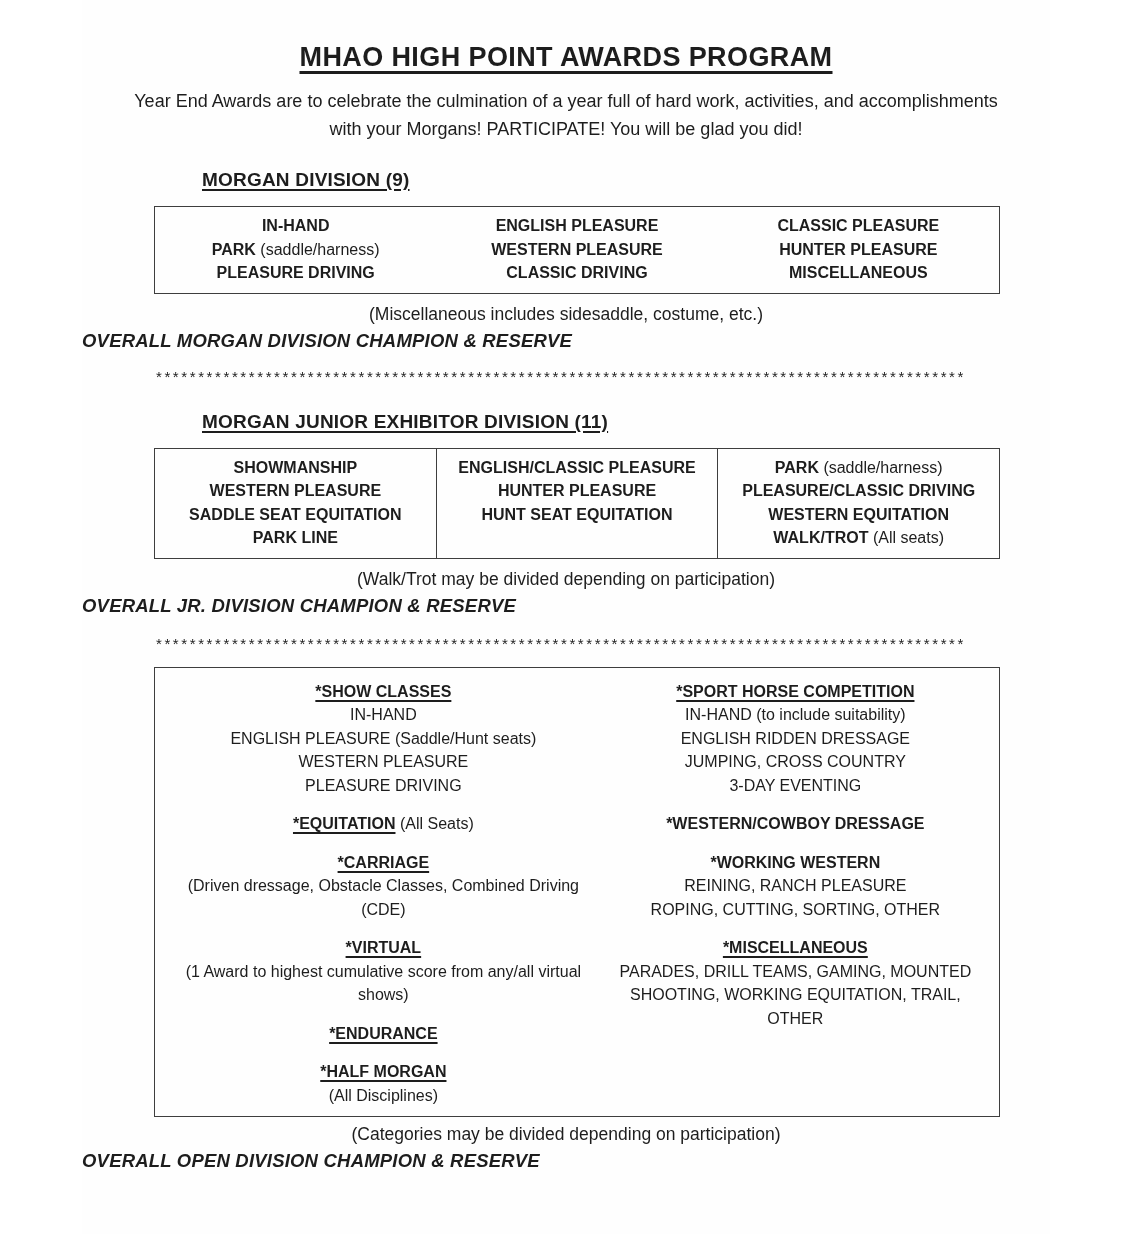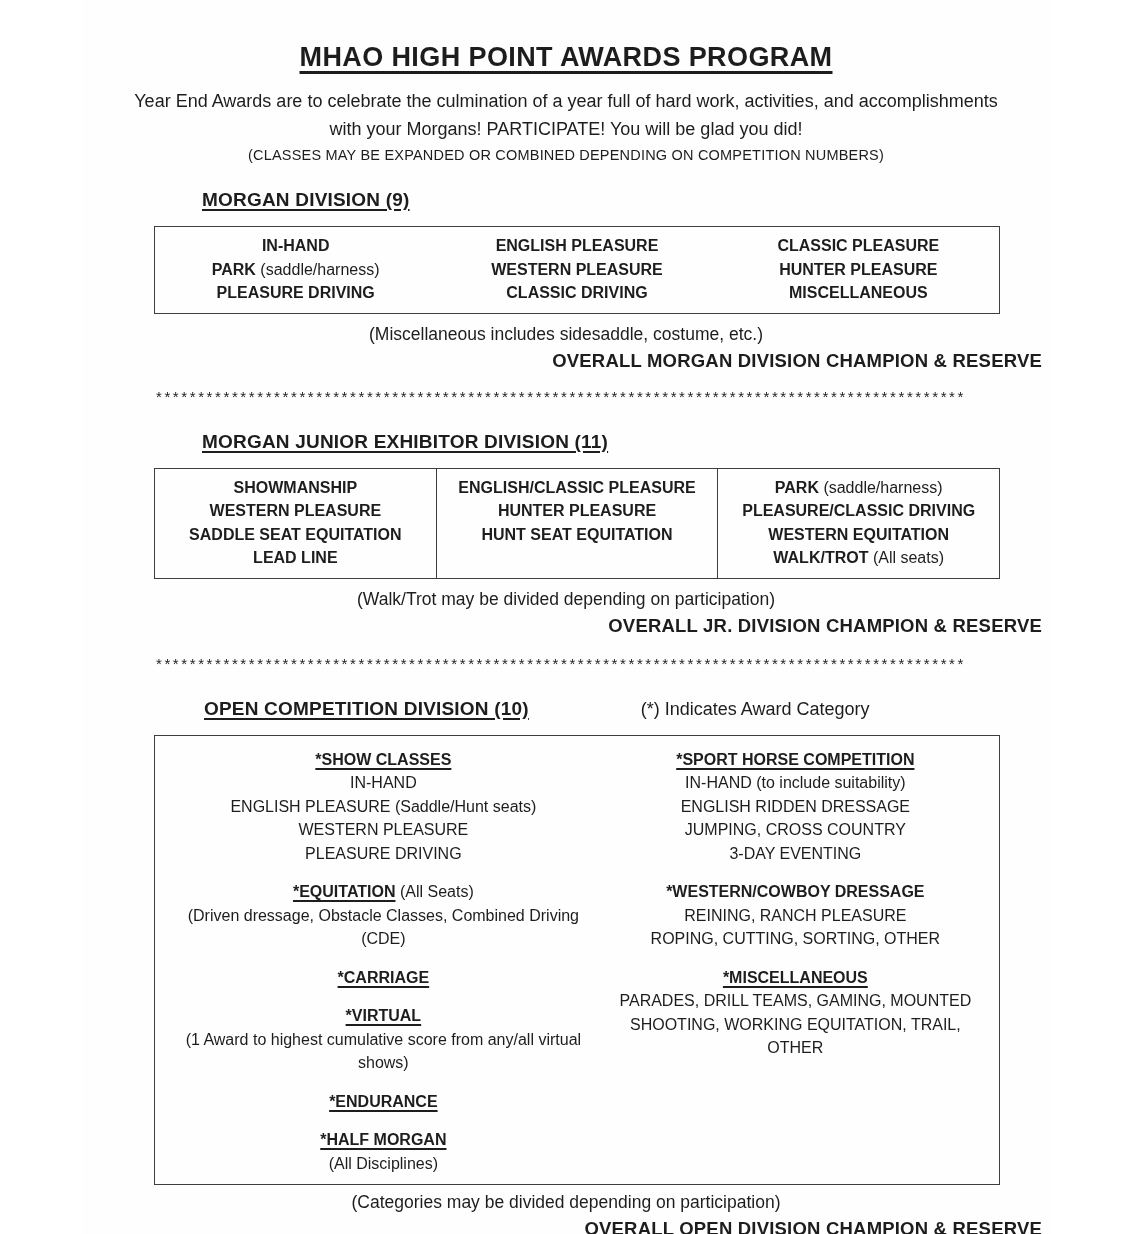--- a/index.html
+++ b/index.html
@@ -59,24 +59,25 @@
     flex: 1;
     text-align: center;
     padding: 7px 4px 8px;
   }
   .box-divided .col + .col { border-left: 1.6px solid #3e3e3e; }
   .line { font-size: 16px; line-height: 23.5px; }
   .col .line { font-weight: 700; }
   .line .r { font-weight: 400; margin-top: 12px; }
   .center-note { margin: 10px 0 0; text-align: center; font-size: 17.5px; }
   .champion {
-    margin: 5px 8px 0;
-    text-align: right;
+    margin: 5px 0 0;
+    text-align: left;
     font-size: 18.5px;
     font-weight: 700;
+    font-style: italic;
     letter-spacing: 0.2px;
   }
   .stars {
     margin: 16px 0 0 74px;
     font-size: 15px;
     letter-spacing: 2.6px;
     white-space: nowrap;
     overflow: hidden;
     width: 985px;
     color: #222;
@@ -113,21 +114,20 @@
 
 <div class="page">
 
   <h1 class="doc-title"><span class="u">MHAO HIGH POINT AWARDS PROGRAM</span></h1>
 
   <p class="intro">
     <span>Year End Awards are to celebrate the culmination of a year full of hard work, activities, and accomplishments</span><br>
     <span>with your Morgans!  PARTICIPATE!  You will be glad you did!</span>
   </p>
 
-  <p class="small-note">(CLASSES MAY BE EXPANDED OR COMBINED DEPENDING ON COMPETITION NUMBERS)</p>
 
   <h2 class="section-heading"><span class="u">MORGAN DIVISION (9)</span></h2>
 
   <div class="box">
     <div class="col">
       <div class="line">IN-HAND</div>
       <div class="line"><span>PARK</span><span class="r"> (saddle/harness)</span></div>
       <div class="line">PLEASURE DRIVING</div>
     </div>
     <div class="col">
@@ -147,68 +147,65 @@
 
   <div class="stars">************************************************************************************************</div>
 
   <h2 class="section-heading"><span class="u">MORGAN JUNIOR EXHIBITOR DIVISION (11)</span></h2>
 
   <div class="box box-divided">
     <div class="col">
       <div class="line">SHOWMANSHIP</div>
       <div class="line">WESTERN PLEASURE</div>
       <div class="line">SADDLE SEAT EQUITATION</div>
-      <div class="line">LEAD LINE</div>
+      <div class="line">PARK LINE</div>
     </div>
     <div class="col">
       <div class="line">ENGLISH/CLASSIC PLEASURE</div>
       <div class="line">HUNTER PLEASURE</div>
       <div class="line">HUNT SEAT EQUITATION</div>
     </div>
     <div class="col">
       <div class="line"><span>PARK</span><span class="r"> (saddle/harness)</span></div>
       <div class="line">PLEASURE/CLASSIC DRIVING</div>
       <div class="line">WESTERN EQUITATION</div>
       <div class="line"><span>WALK/TROT</span><span class="r"> (All seats)</span></div>
     </div>
   </div>
 
   <p class="center-note">(Walk/Trot may be divided depending on participation)</p>
   <p class="champion">OVERALL JR. DIVISION CHAMPION &amp; RESERVE</p>
 
   <div class="stars second">************************************************************************************************</div>
 
-  <div class="open-heading-row">
-    <span class="section-heading-inline"><span class="u">OPEN COMPETITION DIVISION (10)</span></span>
-    <span class="award-note">(*) Indicates Award Category</span>
-  </div>
 
   <div class="box box-open">
     <div class="ocol ocol-left">
       <div class="line h u">*SHOW CLASSES</div>
       <div class="line">IN-HAND</div>
       <div class="line">ENGLISH PLEASURE (Saddle/Hunt seats)</div>
       <div class="line">WESTERN PLEASURE</div>
       <div class="line">PLEASURE DRIVING</div>
       <div class="line h gap"><span class="u">*EQUITATION</span><span class="r"> (All Seats)</span></div>
+      <div class="line h u gap">*CARRIAGE</div>
       <div class="line">(Driven dressage, Obstacle Classes, Combined Driving (CDE)</div>
-      <div class="line h u gap">*CARRIAGE</div>
       <div class="line h u gap">*VIRTUAL</div>
       <div class="line">(1 Award to highest cumulative score from any/all virtual shows)</div>
       <div class="line h u gap">*ENDURANCE</div>
       <div class="line h u gap">*HALF MORGAN</div>
       <div class="line">(All Disciplines)</div>
     </div>
     <div class="ocol ocol-right">
       <div class="line h u">*SPORT HORSE COMPETITION</div>
       <div class="line">IN-HAND (to include suitability)</div>
       <div class="line">ENGLISH RIDDEN DRESSAGE</div>
       <div class="line">JUMPING, CROSS COUNTRY</div>
       <div class="line">3-DAY EVENTING</div>
       <div class="line h gap">*WESTERN/COWBOY DRESSAGE</div>
+      <div class="line h gap">*WORKING WESTERN</div>
       <div class="line">REINING, RANCH PLEASURE</div>
       <div class="line">ROPING, CUTTING, SORTING, OTHER</div>
       <div class="line h u gap">*MISCELLANEOUS</div>
       <div class="line">PARADES, DRILL TEAMS, GAMING, MOUNTED</div>
       <div class="line">SHOOTING, WORKING EQUITATION, TRAIL, OTHER</div>
     </div>
   </div>
 
   <p class="center-note open-footer-note">(Categories may be divided depending on participation)</p>
   <p class="champion">OVERALL OPEN DIVISION CHAMPION &amp; RESERVE</p>

